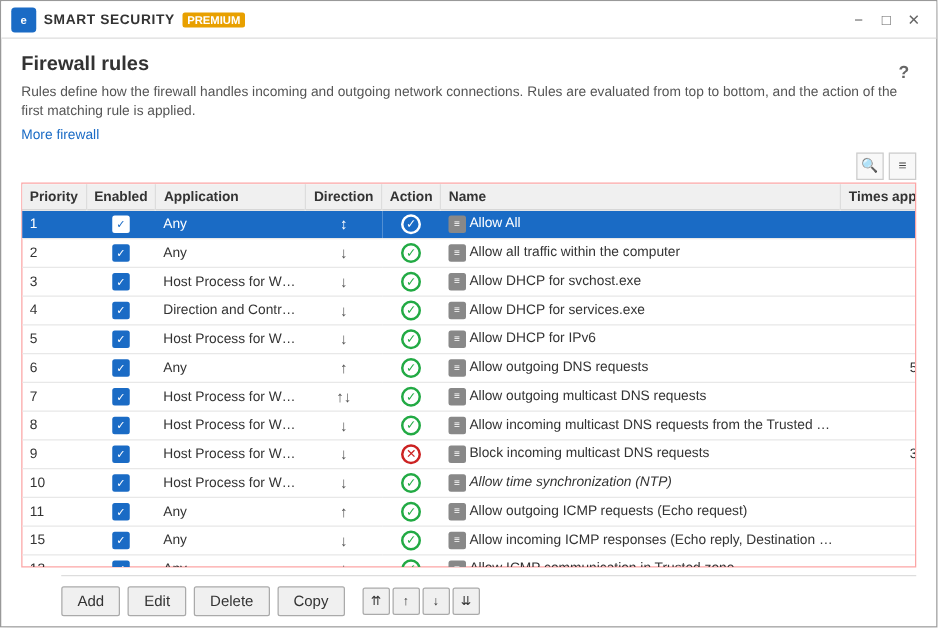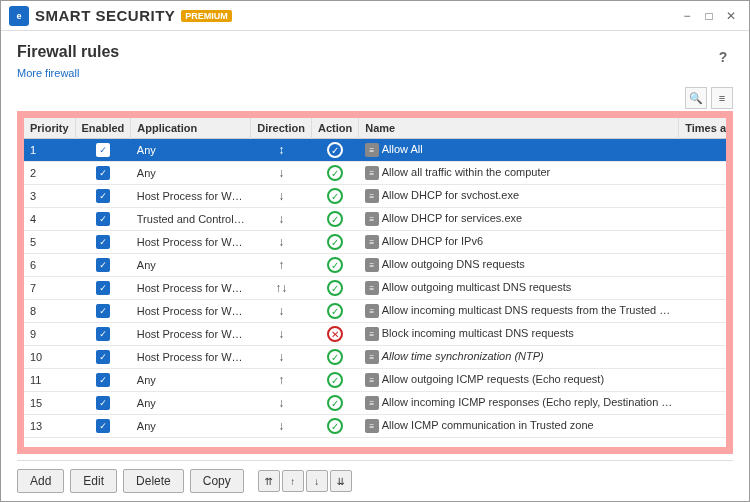--- a/index.html
+++ b/index.html
@@ -38,21 +38,21 @@
       border-radius: 3px;
       display: flex;
       align-items: center;
       justify-content: center;
       color: #fff;
       font-size: 9px;
       font-weight: bold;
     }
 
     .app-title {
-      font-size: 15px;
+      font-size: 11px;
       font-weight: bold;
       color: #333;
       text-transform: uppercase;
       letter-spacing: 0.5px;
     }
 
     .premium-badge {
       background: #e8a000;
       color: #fff;
       font-size: 9px;
@@ -126,21 +126,21 @@
       display: flex;
       align-items: center;
       justify-content: center;
       font-size: 11px;
       color: #444;
     }
 
     .table-container {
       flex: 1;
       overflow-y: auto;
-      border: 7px solid #fca5a5;
+      border: 1px solid #fca5a5;
     }
 
     table {
       width: 100%;
       border-collapse: collapse;
       font-size: 11px;
     }
 
     thead tr {
       background: #f0f0f0;
@@ -248,20 +248,21 @@
       margin-right: 3px;
     }
 
     .bottom-bar {
       display: flex;
       align-items: center;
       justify-content: space-between;
       padding: 8px 0 8px 0;
       border-top: 1px solid #ddd;
       margin-top: 6px;
+      margin-left: 32px;
     }
 
     .action-buttons {
       display: flex;
       gap: 6px;
     }
 
     .action-btn {
       padding: 4px 12px;
       border: 1px solid #aaa;
@@ -354,20 +355,21 @@
       <button class="titlebar-btn">□</button>
       <button class="titlebar-btn close">✕</button>
     </div>
   </div>
 
   <div class="content-area">
     <div style="display:flex; justify-content:space-between; align-items:flex-end;">
       <h1 class="page-title">Firewall rules</h1>
       <button class="help-btn">?</button>
     </div>
+    <p class="description">Rules define how the firewall handles incoming and outgoing network connections. Rules are evaluated from top to bottom, and the action of the first matching rule is applied.</p>
     <a class="more-filters">More firewall</a>
 
     <div class="table-toolbar">
       <button class="toolbar-icon-btn">🔍</button>
       <button class="toolbar-icon-btn">≡</button>
     </div>
 
     <div class="table-container">
       <table>
         <thead>
@@ -405,21 +407,21 @@
               <td style="text-align: center;"><span class="check-icon">✓</span></td>
               <td style="max-width: 120px; overflow: hidden; text-overflow: ellipsis;">Host Process for Win...</td>
               <td style="text-align: center;"><span class="dir-icon">↓</span></td>
               <td style="text-align: center;"><span class="action-allow">✓</span></td>
               <td style="max-width: 320px; overflow: hidden; text-overflow: ellipsis;"><span class="name-icon">≡</span>Allow DHCP for svchost.exe</td>
               <td style="text-align: right;"></td>
             </tr>
             <tr>
               <td>4</td>
               <td style="text-align: center;"><span class="check-icon">✓</span></td>
-              <td style="max-width: 120px; overflow: hidden; text-overflow: ellipsis;">Trusted and Controll...</td>
+              <td style="max-width: 120px; overflow: hidden; text-overflow: ellipsis;">Direction and Controll...</td>
               <td style="text-align: center;"><span class="dir-icon">↓</span></td>
               <td style="text-align: center;"><span class="action-allow">✓</span></td>
               <td style="max-width: 320px; overflow: hidden; text-overflow: ellipsis;"><span class="name-icon">≡</span>Allow DHCP for services.exe</td>
               <td style="text-align: right;"></td>
             </tr>
             <tr>
               <td>5</td>
               <td style="text-align: center;"><span class="check-icon">✓</span></td>
               <td style="max-width: 120px; overflow: hidden; text-overflow: ellipsis;">Host Process for Win...</td>
               <td style="text-align: center;"><span class="dir-icon">↓</span></td>

